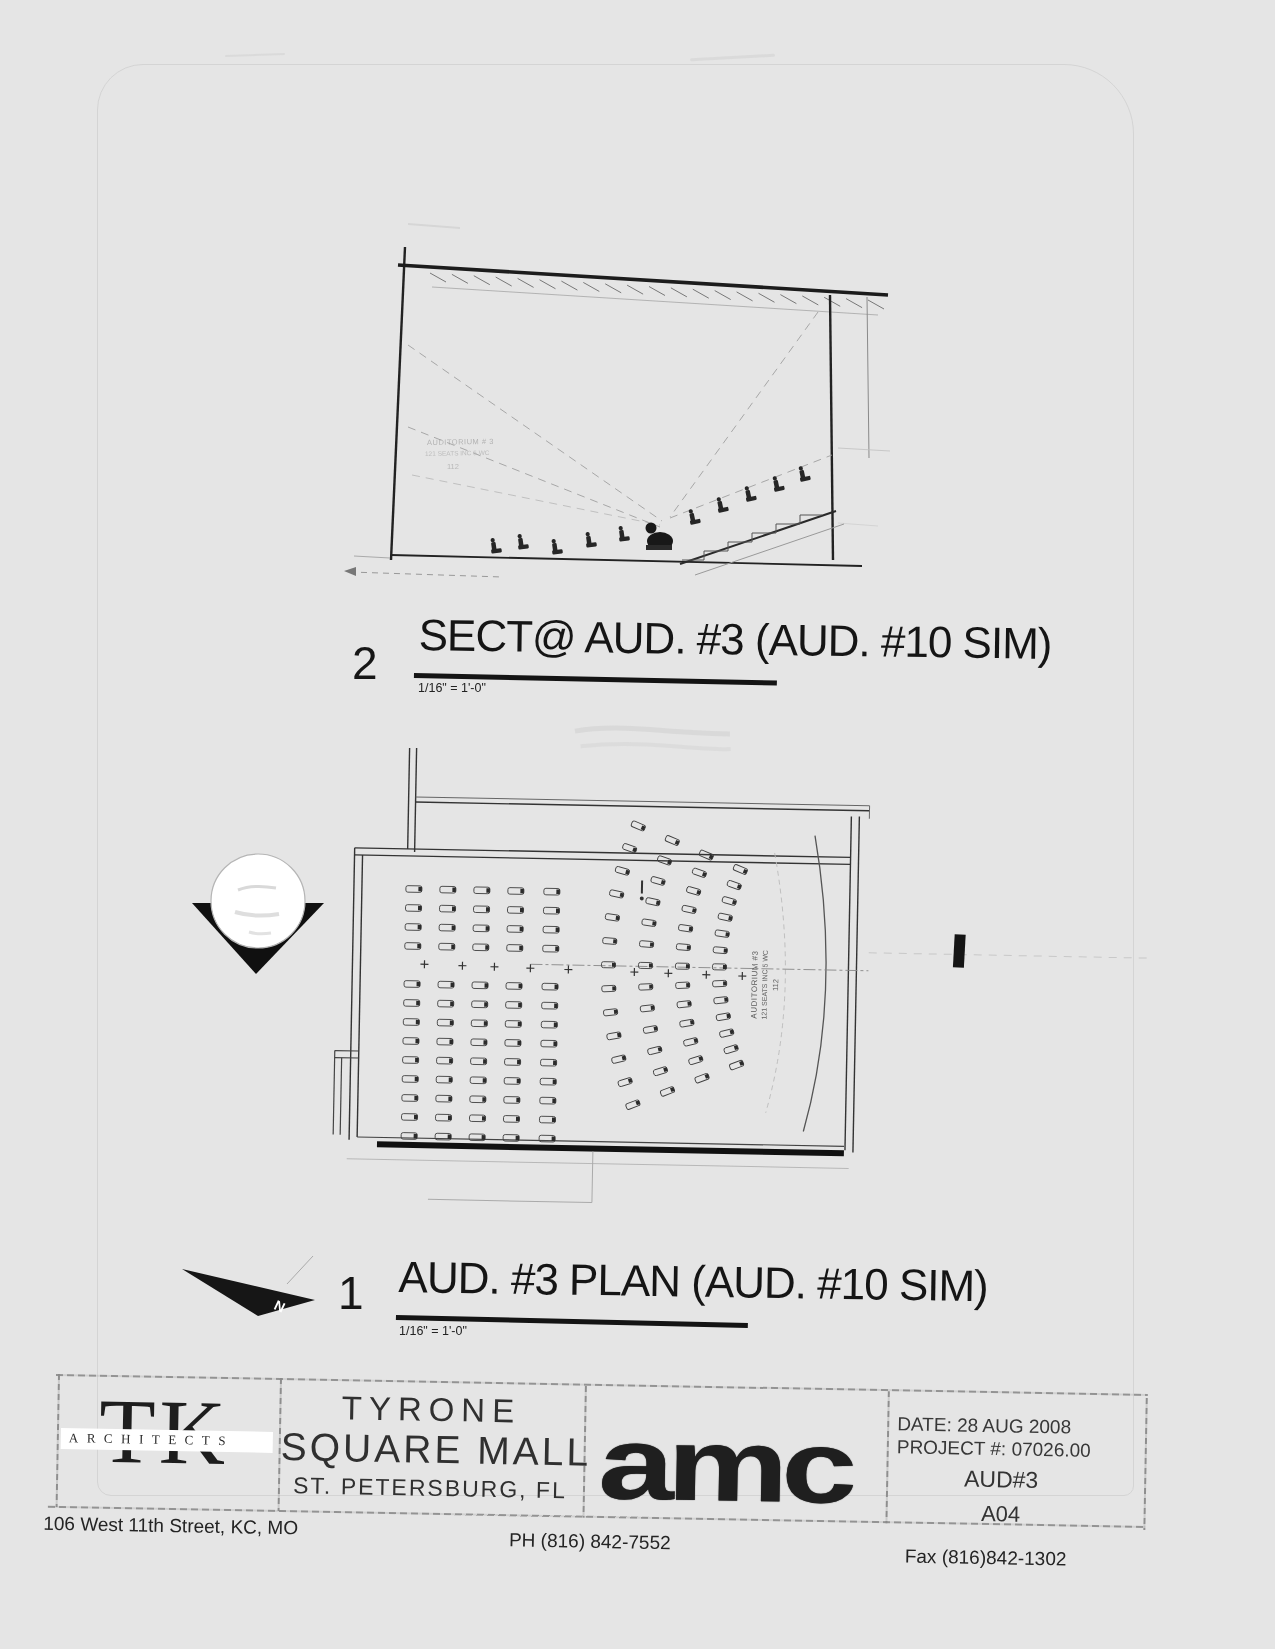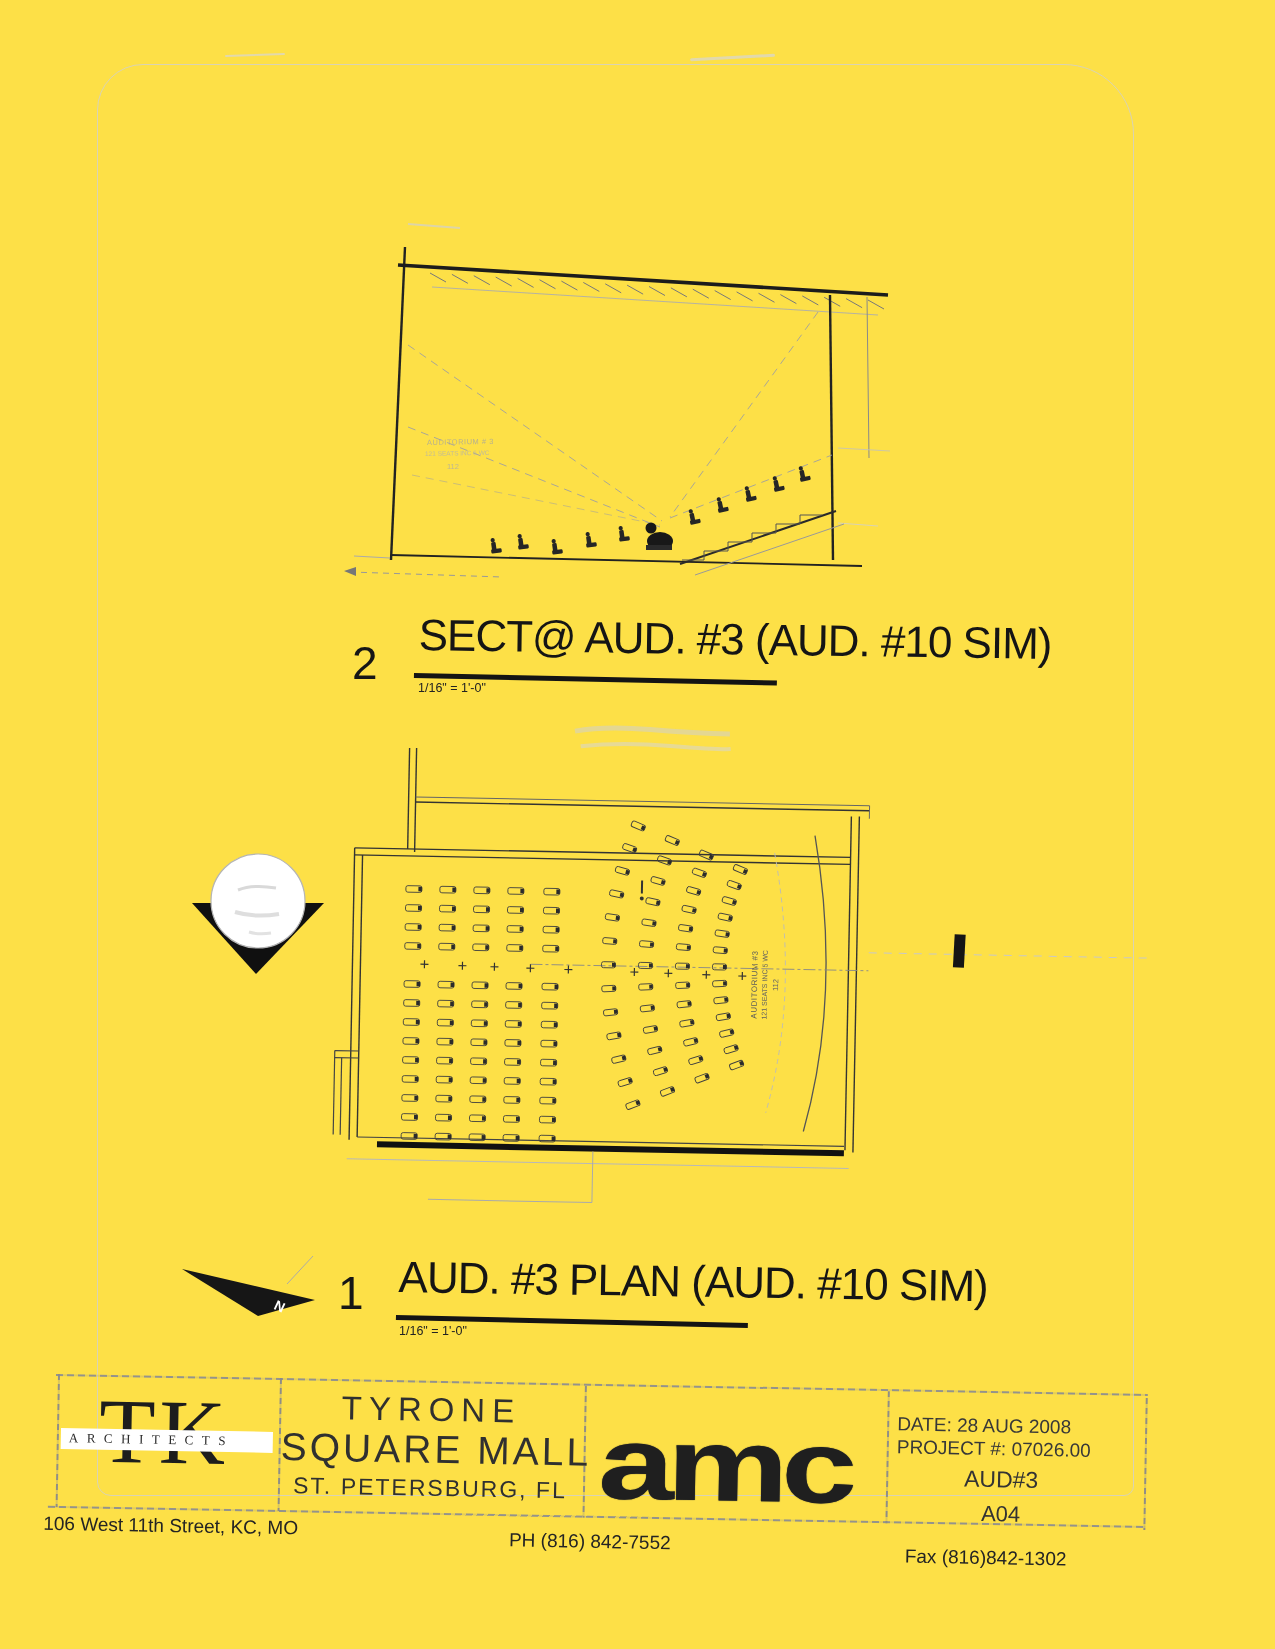--- a/index.html
+++ b/index.html
@@ -1,17 +1,17 @@
 <!DOCTYPE html>
 <html><head>
 <meta charset="utf-8">
 <style>
   html,body{margin:0;padding:0;}
   body{width:1275px;height:1649px;background:#ffffff;font-family:"Liberation Sans",sans-serif;color:#1a1a1a;overflow:hidden;position:relative;}
-  .sheet{position:absolute;left:0;top:0;width:1275px;height:1649px;background:#fde047;}
+  .sheet{position:absolute;left:0;top:0;width:1275px;height:1649px;background:#e5e5e5;}
   .page-border{position:absolute;left:97px;top:64px;width:1035px;height:1430px;border:1.5px solid #cfcfcf;border-radius:46px 70px 10px 14px;opacity:.8;}
   .smudge{position:absolute;background:#d6d6d6;opacity:.7;border-radius:2px;}
   .dwg-num{position:absolute;font-size:46px;color:#161616;}
   .dwg-title{position:absolute;font-size:44px;letter-spacing:-1px;color:#151515;white-space:nowrap;transform-origin:left top;}
   .dwg-underline{position:absolute;background:#141414;transform-origin:left top;}
   .dwg-scale{position:absolute;font-size:12.5px;color:#222;white-space:nowrap;}
   .tb-line-h{position:absolute;height:1.6px;background:repeating-linear-gradient(90deg,#8f8f8f 0 7px,rgba(143,143,143,.25) 7px 11px);opacity:.95;}
   .tb-line-v{position:absolute;width:1.6px;background:repeating-linear-gradient(180deg,#8a8a8a 0 6px,rgba(138,138,138,.3) 6px 10px);opacity:.95;}
   .tb-rot{position:absolute;left:0;top:0;width:1275px;height:1649px;transform:rotate(1.05deg);transform-origin:60px 1375px;}
   .tk-big{position:absolute;left:100px;top:1384px;font-family:"Liberation Serif",serif;font-size:92px;line-height:1;letter-spacing:4px;color:#1d1d1d;}

